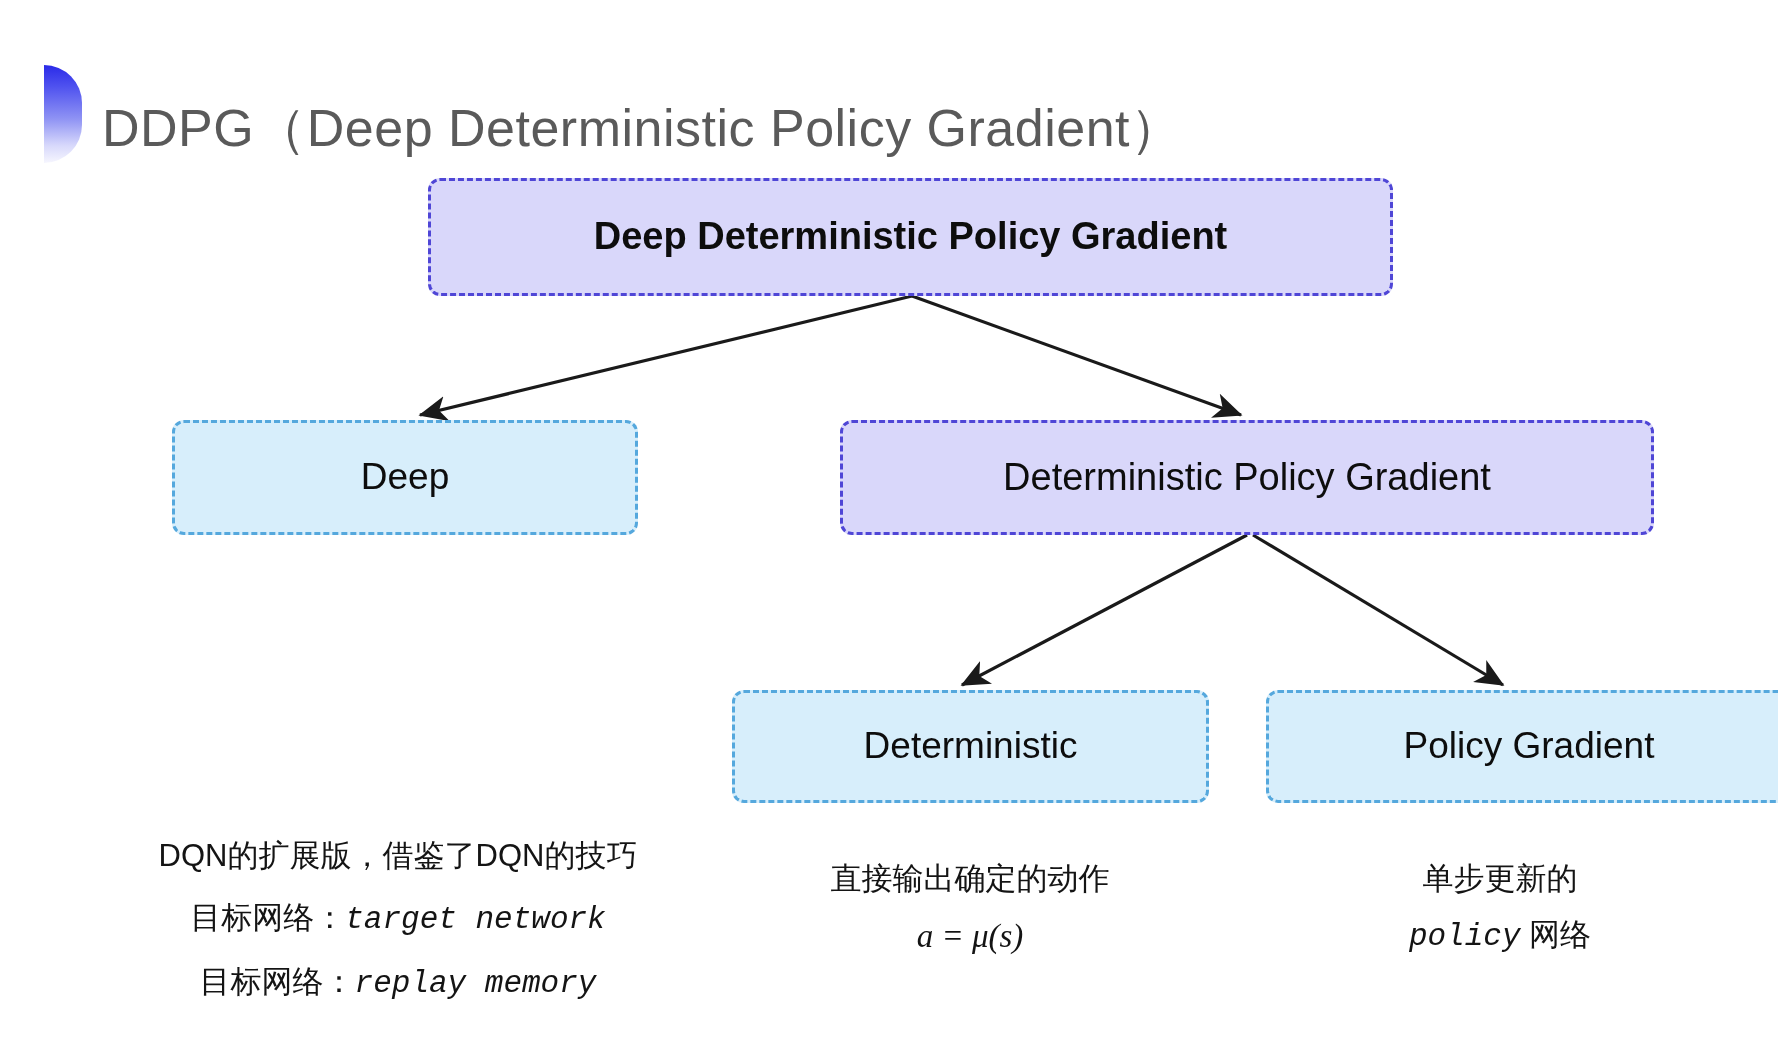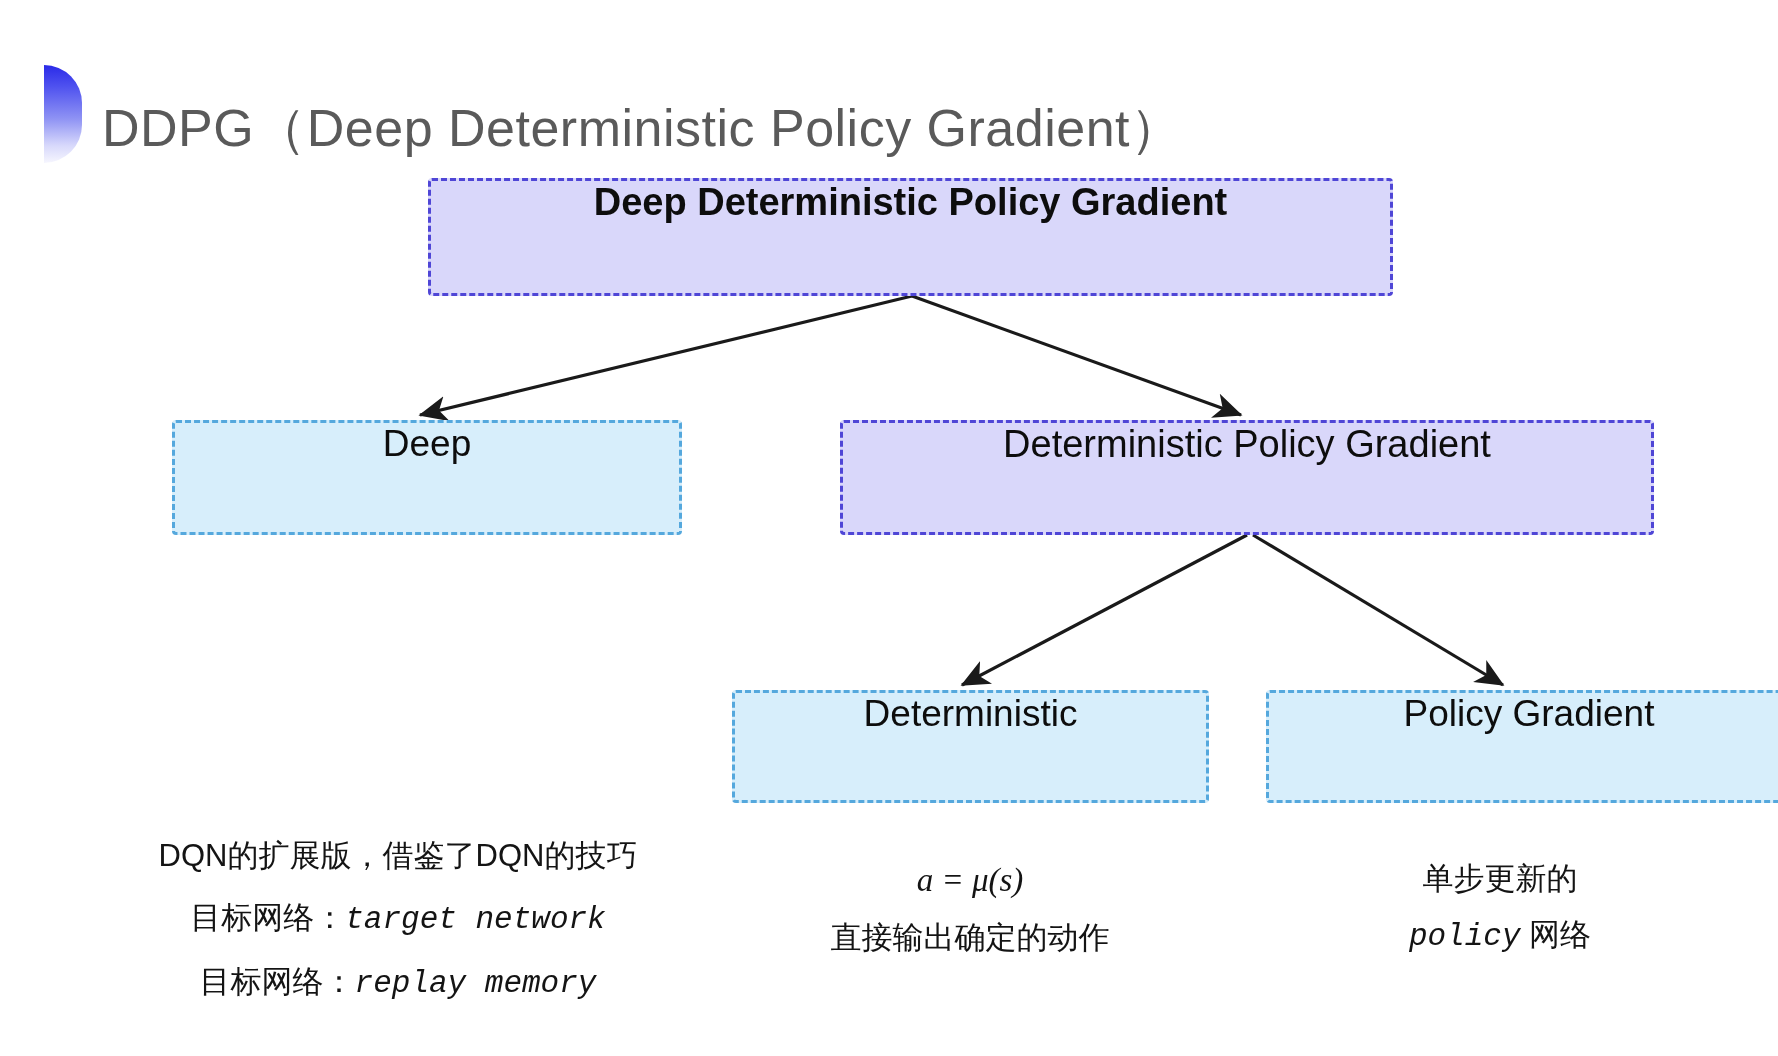--- a/index.html
+++ b/index.html
@@ -50,23 +50,23 @@
     font-weight: 400;
     line-height: 1;
     margin-top: 28px;
   }
 
   
   .node {
     position: absolute;
     box-sizing: border-box;
     display: flex;
-    align-items: flex-start;
+    align-items: center;
     justify-content: center;
-    border-radius: 4px;
+    border-radius: 12px;
     color: #111111;
     text-align: center;
     line-height: 1.15;
     white-space: nowrap;
   }
   .node.purple {
     background: #d9d7fa;
     border: 3px dashed #4f46d6;
   }
   .node.blue {
@@ -76,21 +76,21 @@
   .node-label {
     font-size: 37px;
     font-weight: 500;
     color: #0d0d0d;
   }
 
   
   #node-root        { left: 428px; top: 178px; width: 965px; height: 118px; }
   #node-root .node-label { font-size: 38px; font-weight: 600; }
 
-  #node-deep        { left: 172px; top: 420px; width: 510px; height: 115px; }
+  #node-deep        { left: 172px; top: 420px; width: 466px; height: 115px; }
   #node-dpg         { left: 840px; top: 420px; width: 814px; height: 115px; }
   #node-dpg .node-label { font-size: 38px; font-weight: 500; }
 
   #node-det         { left: 716px; top: 690px; width: 477px; height: 113px; margin-left: 16px; }
   #node-pg          { left: 1266px; top: 690px; width: 526px; height: 113px; }
 
   
   #connectors {
     position: absolute;
     left: 0; top: 0;
@@ -192,22 +192,22 @@
     <span class="node-label">Policy Gradient</span>
   </div>
 
   <div class="annotation" id="ann-left">
     <span class="ann-line cjk">DQN的扩展版，借鉴了DQN的技巧</span>
     <span class="ann-line"><span class="cjk">目标网络：</span><span class="mathit">target network</span></span>
     <span class="ann-line"><span class="cjk">目标网络：</span><span class="mathit">replay memory</span></span>
   </div>
 
   <div class="annotation" id="ann-mid">
+    <span class="ann-line cjk">直接输出确定的动作</span>
     <span class="ann-line eq">a = μ(s)</span>
-    <span class="ann-line cjk">直接输出确定的动作</span>
   </div>
 
   <div class="annotation" id="ann-right">
     <span class="ann-line cjk">单步更新的</span>
     <span class="ann-line"><span class="mathit">policy</span><span class="cjk"> 网络</span></span>
   </div>
 
 </div>
 
 </body></html>

